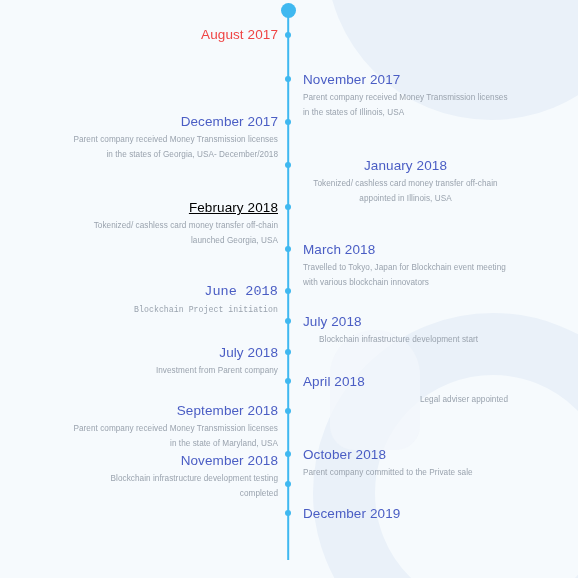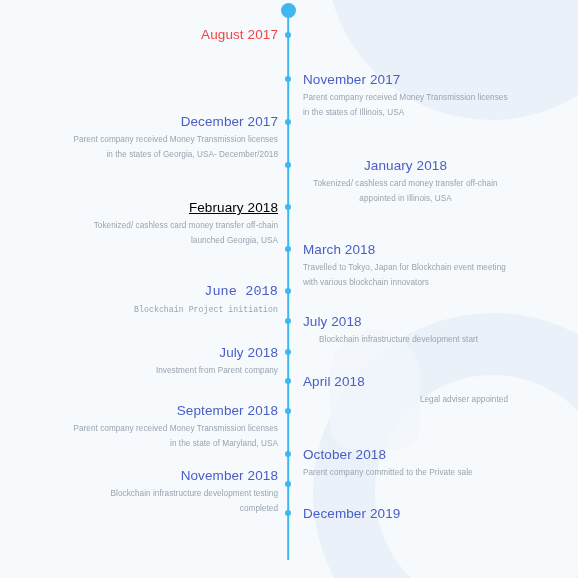--- a/index.html
+++ b/index.html
@@ -198,20 +198,20 @@
       <div class="ev-desc" style="color: rgb(154, 163, 174); text-align: right;">Legal adviser appointed</div>
     </div>
     <div class="event left" style="top: 403px;">
       <div class="ev-title" style="color: rgb(74, 93, 196);">September 2018</div>
       <div class="ev-desc" style="color: rgb(154, 163, 174); text-align: right;">Parent company received Money Transmission licenses in the state of Maryland, USA</div>
     </div>
     <div class="event right" style="top: 447px;">
       <div class="ev-title" style="color: rgb(74, 93, 196);">October 2018</div>
       <div class="ev-desc" style="color: rgb(154, 163, 174);">Parent company committed to the Private sale</div>
     </div>
-    <div class="event left" style="top: 468px;">
+    <div class="event left" style="top: 453px;">
       <div class="ev-title" style="color: rgb(74, 93, 196);">November 2018</div>
       <div class="ev-desc" style="color: rgb(154, 163, 174);">Blockchain infrastructure development testing completed</div>
     </div>
     <div class="event right" style="top: 506px;">
       <div class="ev-title" style="color: rgb(74, 93, 196);">December 2019</div>
     </div>
   </div>
 
 </body></html>

